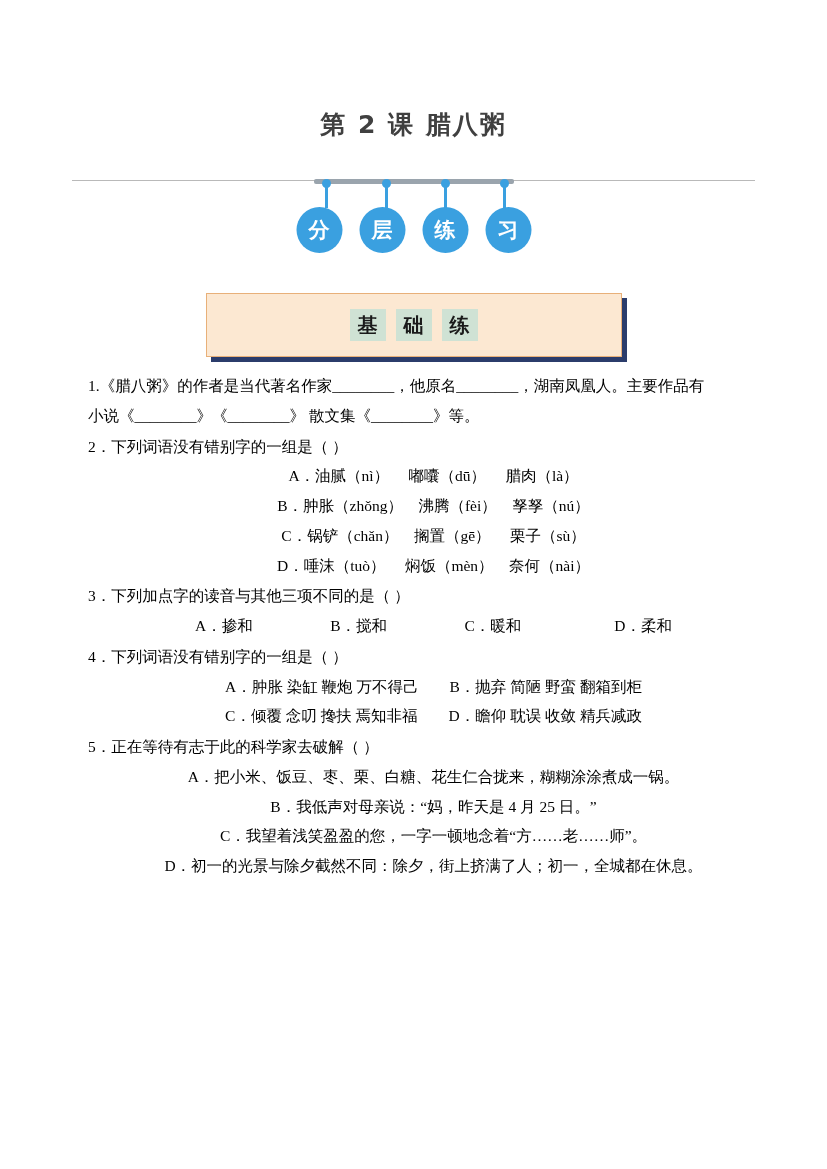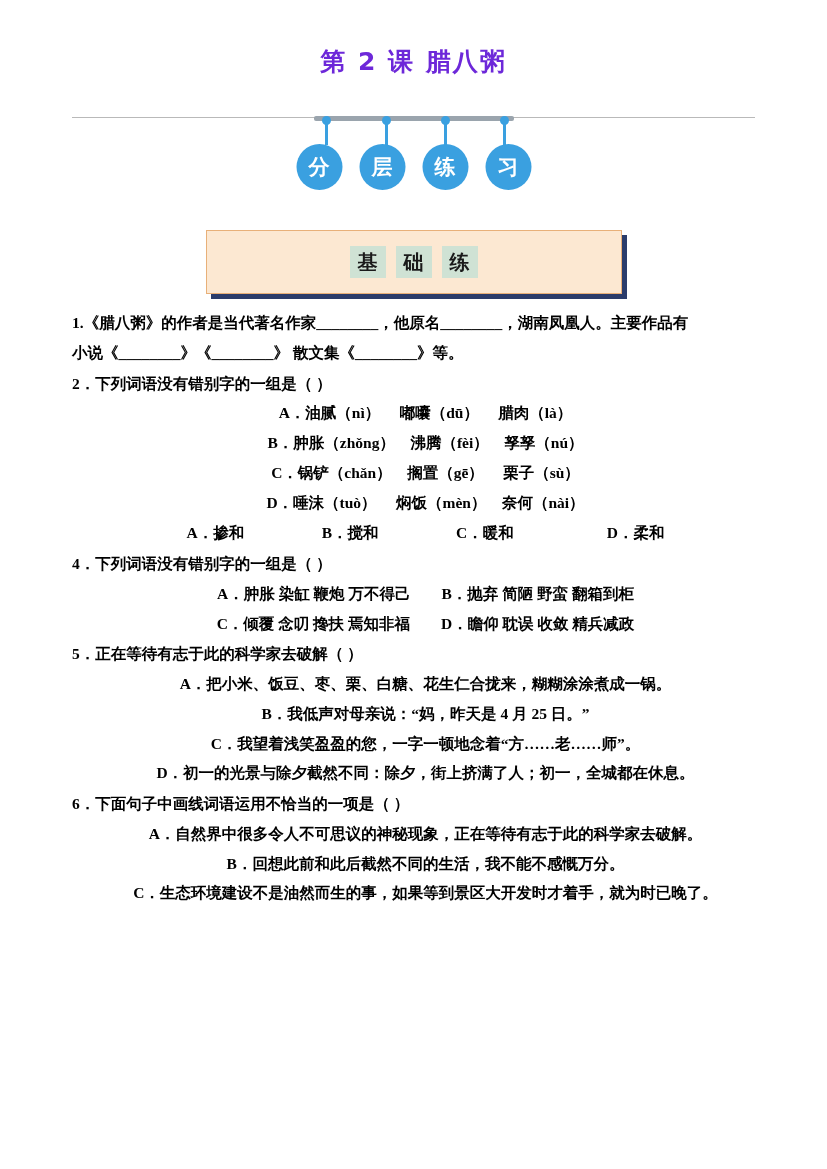--- a/index.html
+++ b/index.html
@@ -24,26 +24,26 @@
   }
   .top-rule {
     position: absolute;
     left: 72px;
     right: 72px;
     top: 72px;
     height: 1px;
     background: #b9b9b9;
   }
   .title {
-    margin-top: 45px;
+    margin-top: 108px;
     text-align: center;
     font-family: "DejaVu Sans", sans-serif;
     font-weight: bold;
     font-size: 25px;
-    color: #6d28d9;
+    color: #404040;
     letter-spacing: 2px;
   }
   
   .badge-block {
     margin-top: 38px;
     position: relative;
     height: 92px;
   }
   .badge-bar {
     position: absolute;
@@ -128,23 +128,22 @@
     align-items: center;
     justify-content: center;
   }
   
   .questions {
     margin-top: 14px;
     font-size: 15.5px;
     line-height: 1.92;
   }
   .q {
-    margin: 0 0 1px 0;
+    margin: 0 0 1px 16px;
     text-indent: 0;
-    font-weight: bold;
   }
   .q-line {
     margin: 0;
   }
   .opts {
     margin: 0;
     padding-left: 24px;
     text-align: center;
   }
   .opt-row {
@@ -200,20 +199,21 @@
       <div class="q-line"><span>2．</span><span>下列词语没有错别字的一组是（    ）</span></div>
       <div class="opts">
         <span class="opt-row">A．油腻（nì）　 嘟囔（dū）　 腊肉（là）</span>
         <span class="opt-row">B．肿胀（zhǒng）　沸腾（fèi）　孥孥（nú）</span>
         <span class="opt-row">C．锅铲（chǎn）　搁置（gē）　 栗子（sù）</span>
         <span class="opt-row">D．唾沫（tuò）　 焖饭（mèn）　奈何（nài）</span>
       </div>
     </div>
 
     <div class="q">
+      <div class="q-line"><span>3．</span><span>下列加点字的读音与其他三项不同的是（    ）</span></div>
       <div class="opts">
         <span class="opt-row">A．掺和　　　　　B．搅和　　　　　C．暖和　　　　　　D．柔和</span>
       </div>
     </div>
 
     <div class="q">
       <div class="q-line"><span>4．</span><span>下列词语没有错别字的一组是（    ）</span></div>
       <div class="opts">
         <span class="opt-row">A．肿胀 染缸 鞭炮 万不得己　　B．抛弃 简陋 野蛮 翻箱到柜</span>
         <span class="opt-row">C．倾覆 念叨 搀扶 焉知非福　　D．瞻仰 耽误 收敛 精兵减政</span>
@@ -223,23 +223,15 @@
     <div class="q">
       <div class="q-line"><span>5．</span><span>正在等待有志于此的科学家去破解（    ）</span></div>
       <div class="opts">
         <span class="opt-row">A．把小米、饭豆、枣、栗、白糖、花生仁合拢来，糊糊涂涂煮成一锅。</span>
         <span class="opt-row">B．我低声对母亲说：“妈，昨天是 4 月 25 日。”</span>
         <span class="opt-row">C．我望着浅笑盈盈的您，一字一顿地念着“方……老……师”。</span>
         <span class="opt-row">D．初一的光景与除夕截然不同：除夕，街上挤满了人；初一，全城都在休息。</span>
       </div>
     </div>
 
-    <div class="q">
-      <div class="q-line"><span>6．</span><span>下面句子中画线词语运用不恰当的一项是（    ）</span></div>
-      <div class="opts">
-        <span class="opt-row">A．自然界中很多令人不可思议的神秘现象，正在等待有志于此的科学家去破解。</span>
-        <span class="opt-row">B．回想此前和此后截然不同的生活，我不能不感慨万分。</span>
-        <span class="opt-row">C．生态环境建设不是油然而生的事，如果等到景区大开发时才着手，就为时已晚了。</span>
-      </div>
-    </div>
 
   </div>
 </div>
 
 </body></html>

